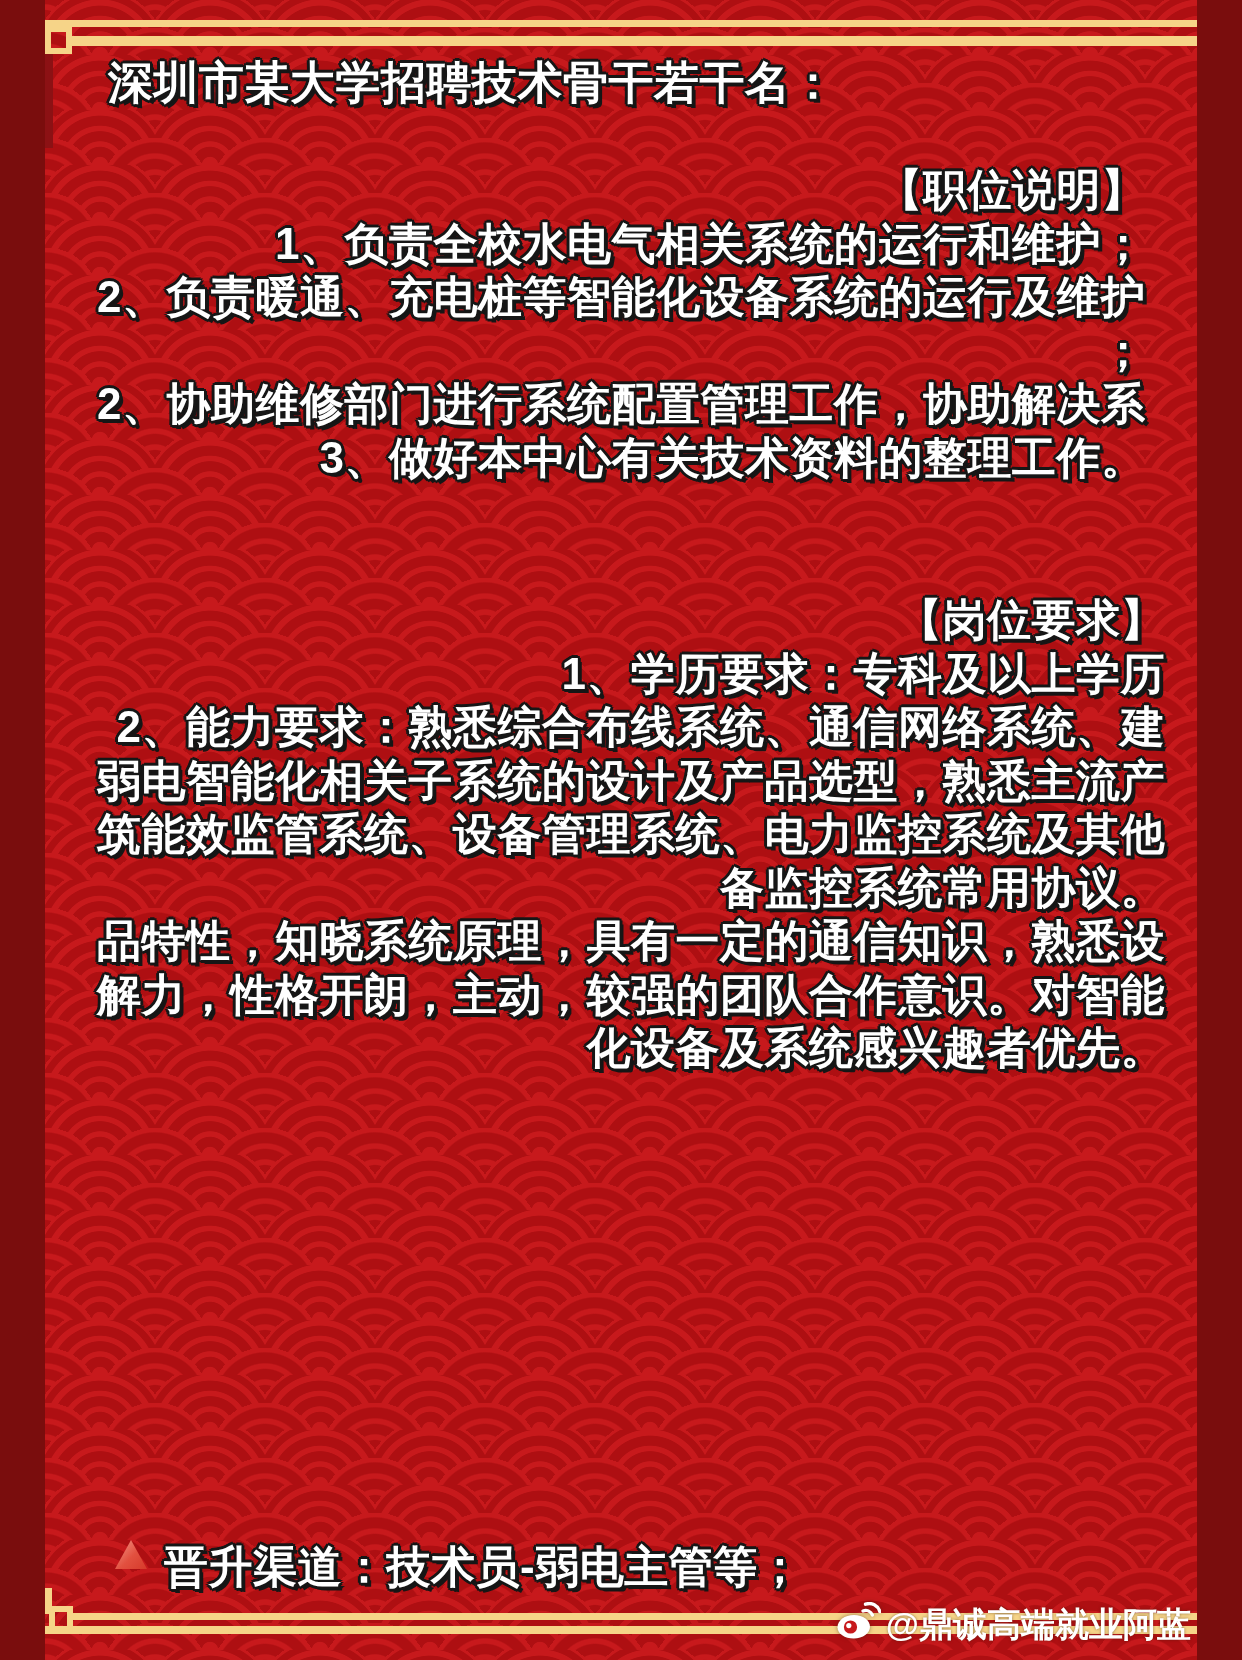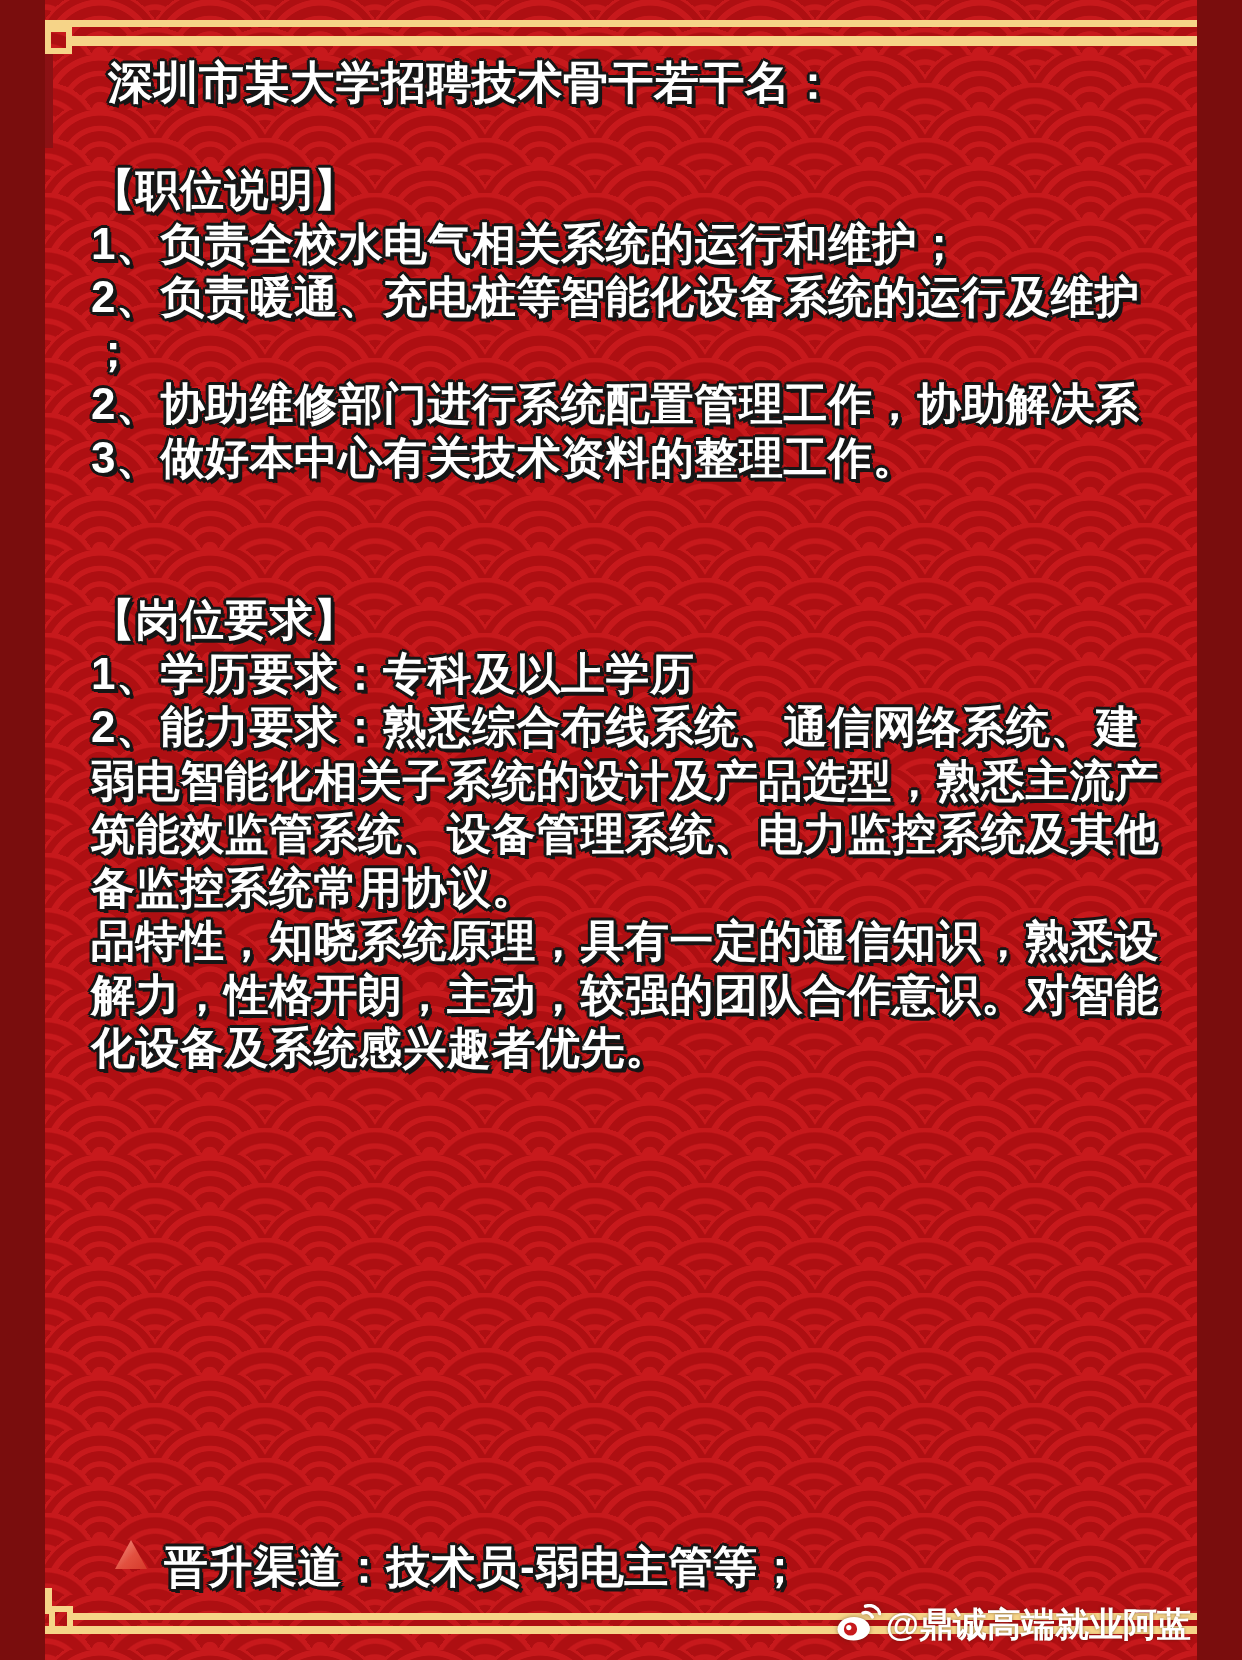--- a/index.html
+++ b/index.html
@@ -41,37 +41,37 @@
     font-size:44px;
     line-height:53.5px;
     letter-spacing:0.5px;
     white-space:nowrap;
     text-shadow:
       3px 0 0 #161616,-3px 0 0 #161616,0 3px 0 #161616,0 -3px 0 #161616,
       2px 2px 0 #161616,-2px 2px 0 #161616,2px -2px 0 #161616,-2px -2px 0 #161616,
       4px 4px 0 #161616;
   }
   .title{position:absolute;left:63px;top:56px;font-size:45px;}
-  .sec{position:absolute;left:46px;}
+  .sec{position:absolute;left:52px;text-align:right;}
   .sec1{top:163px;}
   .sec2{top:593px;}
   .sec3{top:1180px;}
   .promotion{
     position:absolute;left:70px;top:1540px;
     display:flex;align-items:flex-start;gap:17px;
   }
   .tri{
     width:32px;height:29px;
     background:linear-gradient(135deg,#f49a8c 0%,#e2503f 55%,#d63a2a 100%);
     clip-path:polygon(50% 0,0 100%,100% 100%);
     flex:0 0 auto;
   }
   .watermark{
     position:absolute;right:6px;top:1602px;
-    display:flex;align-items:center;gap:5px;
+    display:flex;gap:5px;
     z-index:5;
   }
   .watermark .wm-text{
     color:#ffffff;font-size:34px;letter-spacing:0;
     white-space:nowrap;
     text-shadow:0 0 3px rgba(60,30,10,0.55);
   }
   .weibo{flex:0 0 auto;filter:drop-shadow(0 0 2px rgba(60,30,10,0.5));}
 </style>
 </head>

